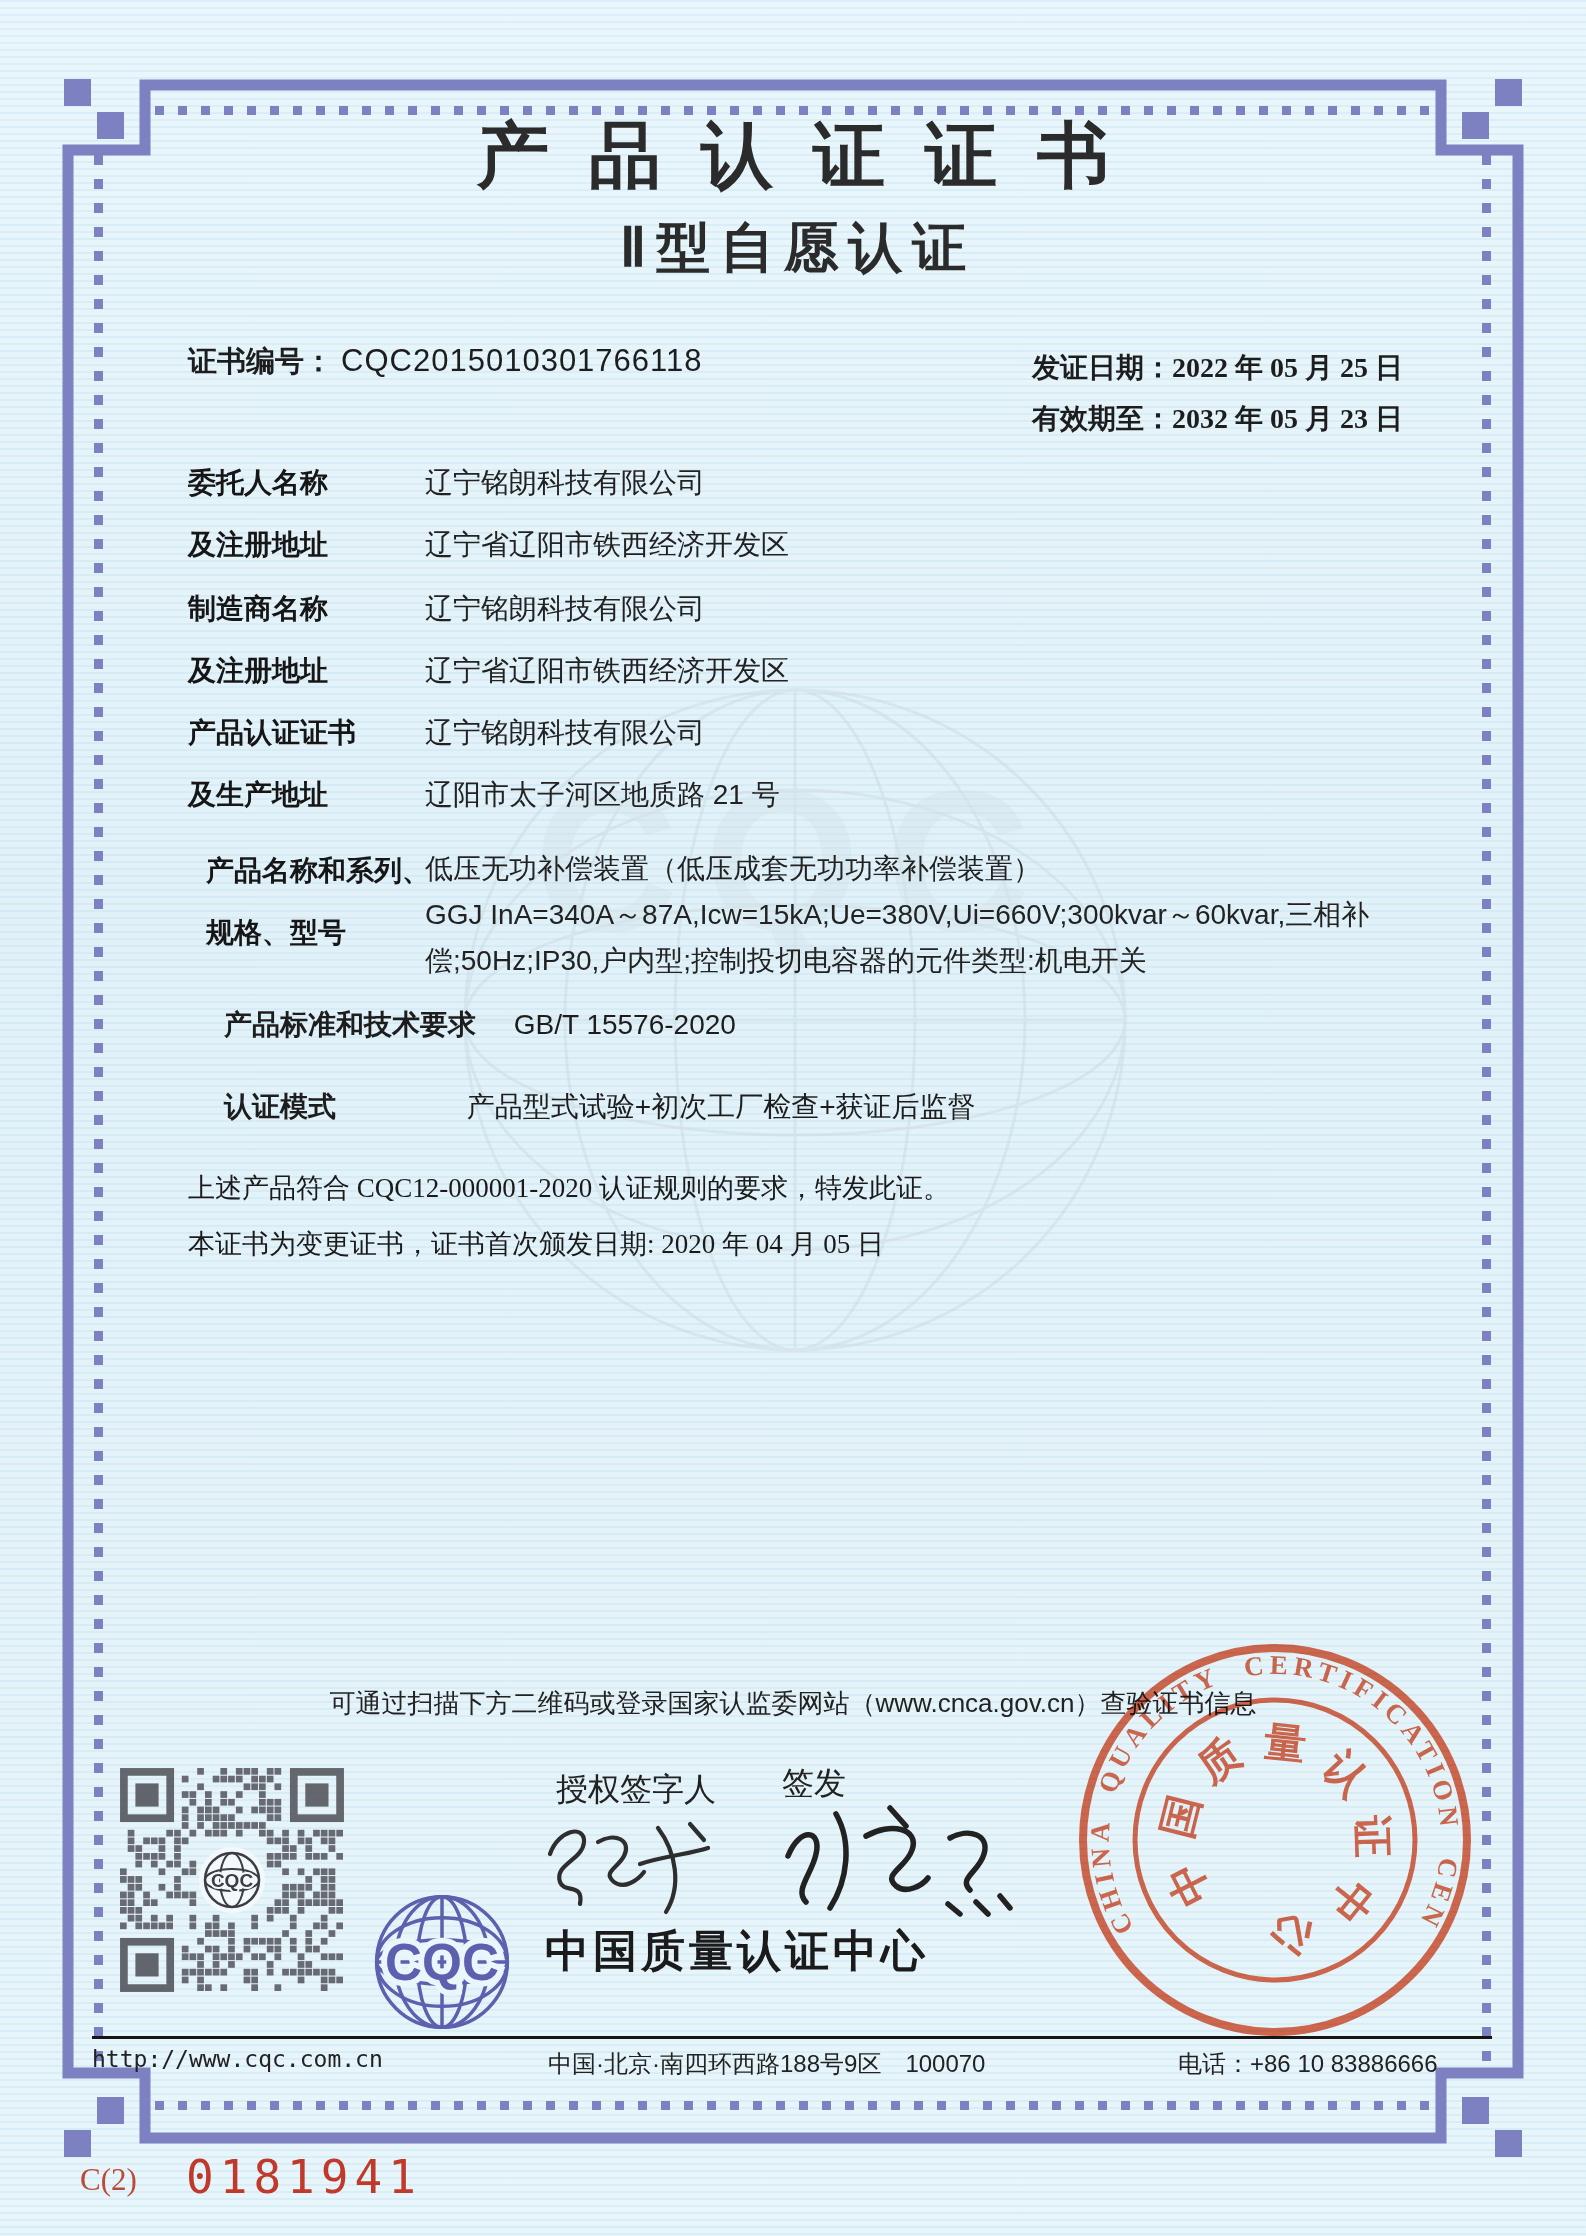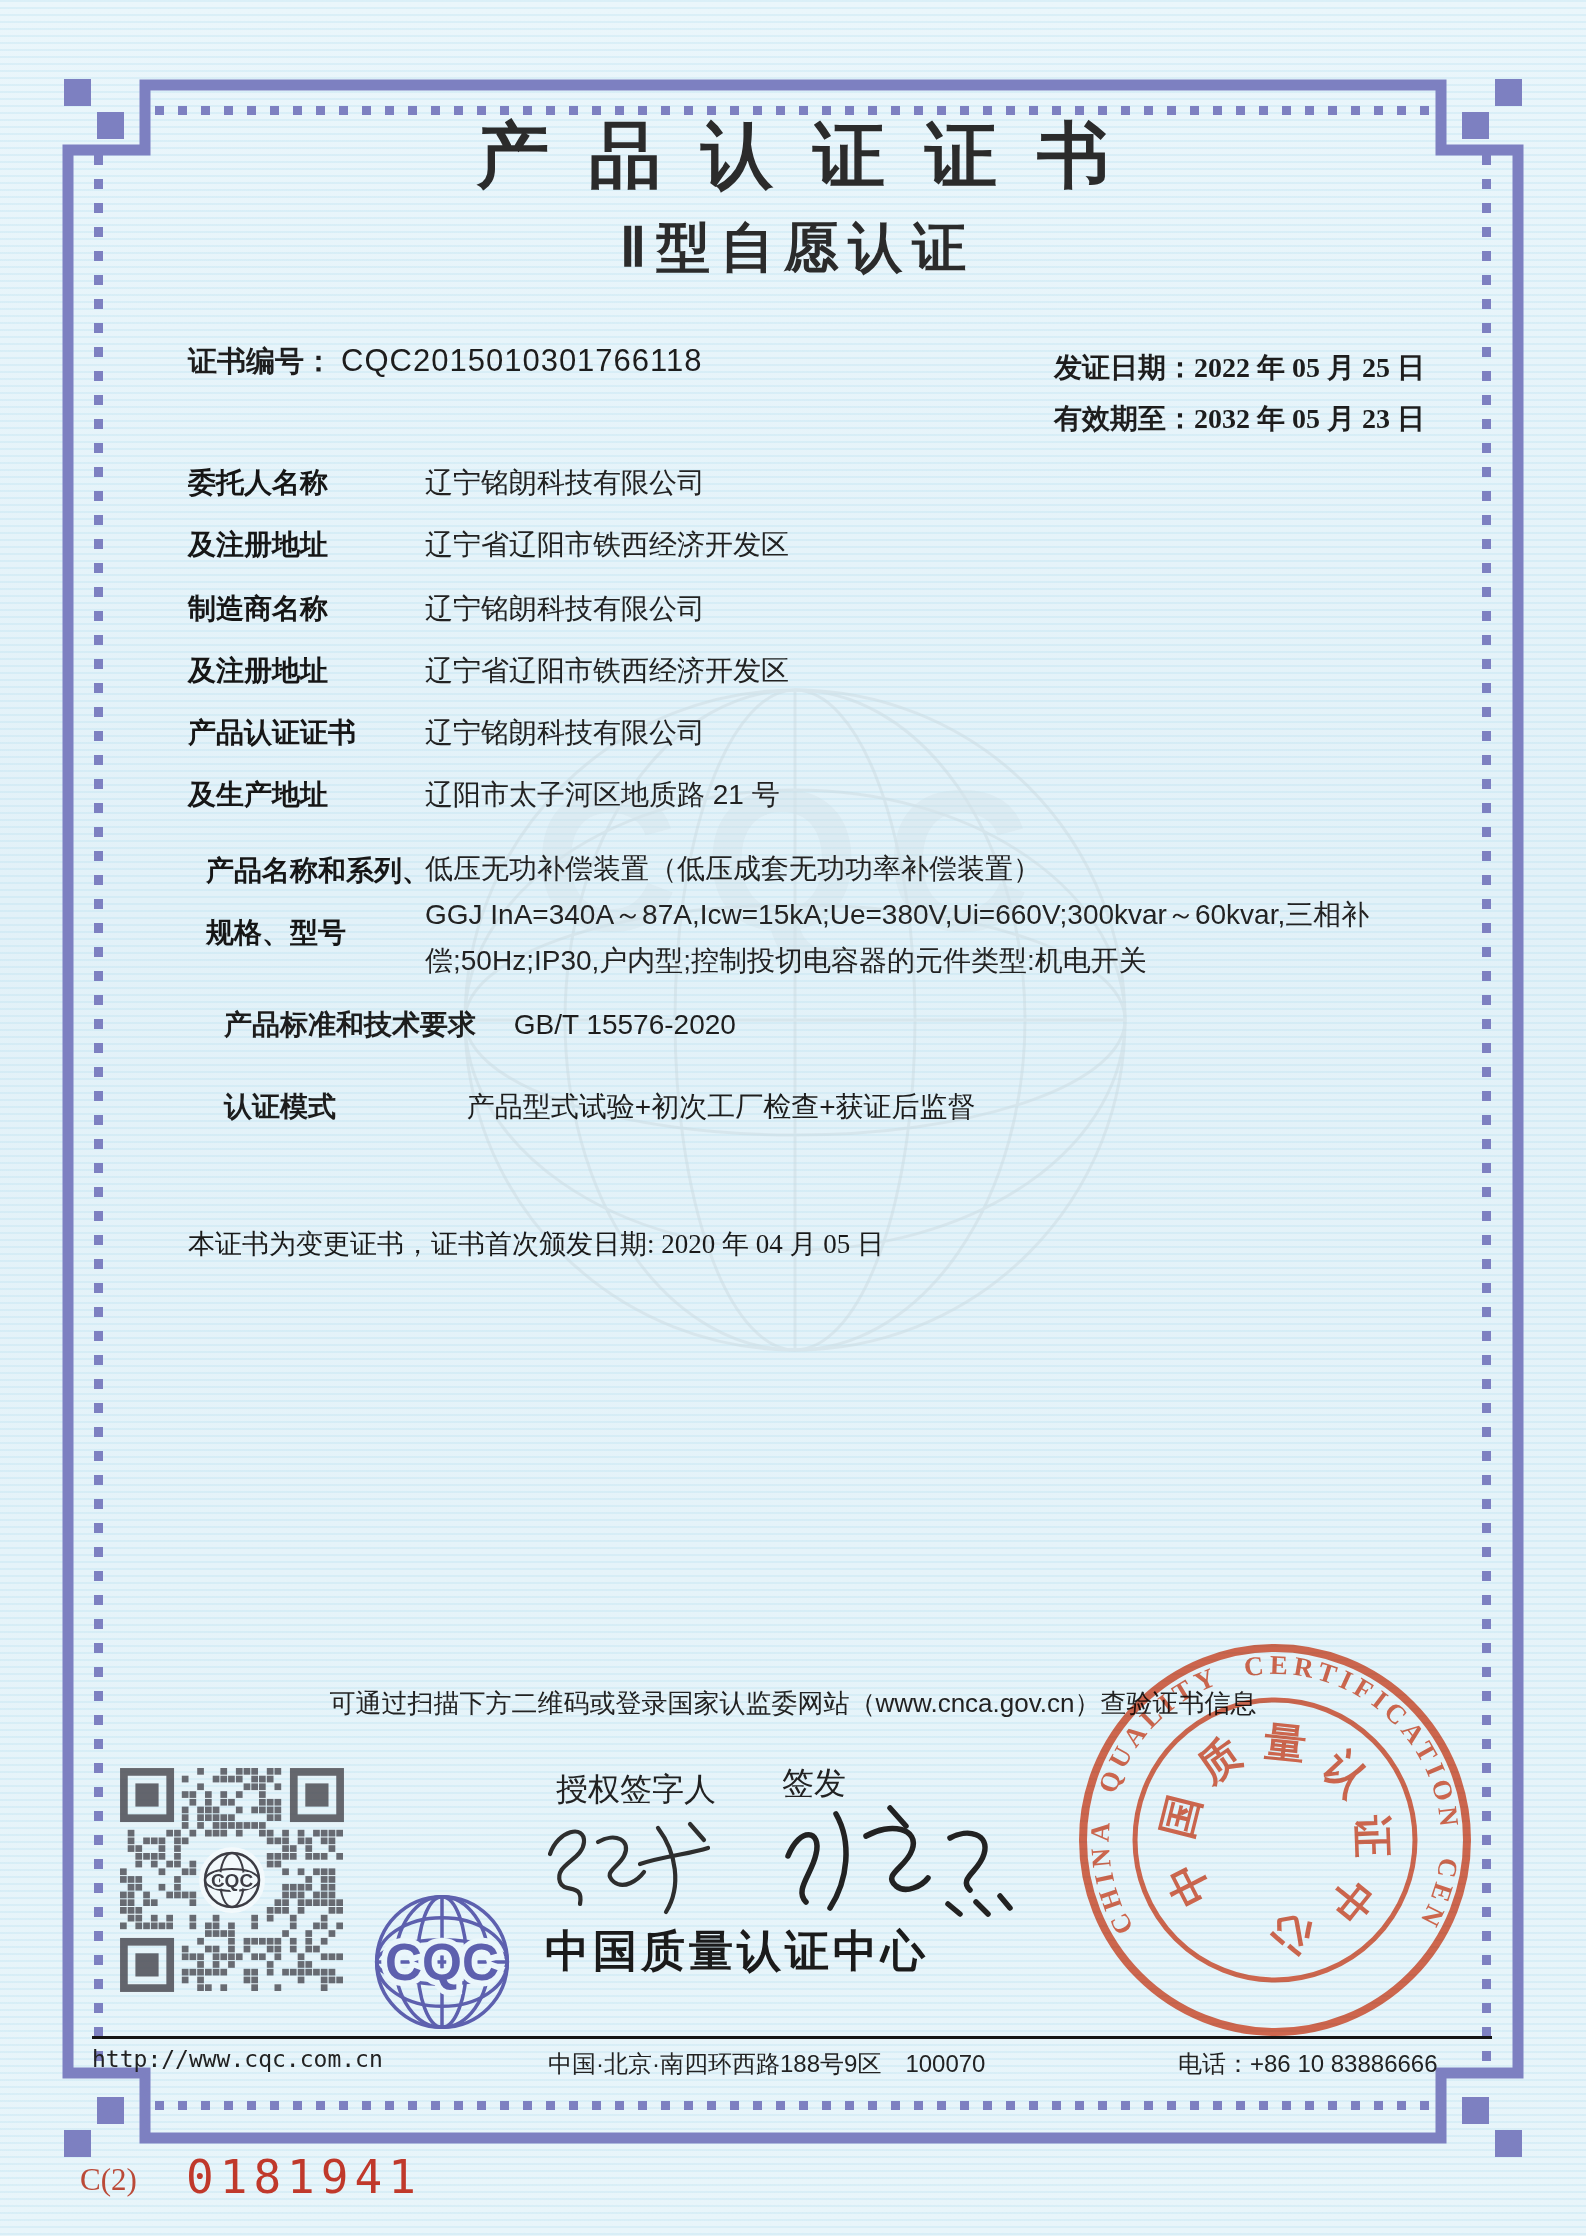--- a/index.html
+++ b/index.html
@@ -17,21 +17,21 @@
   .dash-h{height:9px;background:repeating-linear-gradient(90deg,#7d80c1 0 9px,transparent 9px 23px);}
   .dash-v{width:9px;background:repeating-linear-gradient(180deg,#7d80c1 0 10px,transparent 10px 24px);}
   
   .title{left:0;right:0;top:108px;text-align:center;font-size:72px;font-weight:bold;
     letter-spacing:40px;text-indent:40px;color:#2b2b2b;}
   .subtitle{left:0;right:0;top:212px;text-align:center;font-size:54px;font-weight:bold;
     letter-spacing:10px;text-indent:10px;color:#2b2b2b;}
   .cert-row{left:188px;top:342px;font-size:29px;}
   .cert-row .lab{font-family:"Liberation Serif",serif;font-weight:bold;}
   .cert-row .val{font-size:31px;letter-spacing:1px;}
-  .dates{left:1032px;top:342px;font-size:28px;font-family:"Liberation Serif",serif;font-weight:bold;line-height:51px;white-space:nowrap;margin-left:22px;}
+  .dates{left:1032px;top:342px;font-size:28px;font-family:"Liberation Serif",serif;font-weight:bold;line-height:51px;white-space:nowrap;}
   
   .flabel{position:absolute;left:188px;font-size:28px;font-weight:bold;line-height:62px;white-space:nowrap;color:#161616;}
   .fvalue{position:absolute;left:425px;font-size:28px;line-height:62px;white-space:nowrap;color:#222;}
   .fvalue.wrap{white-space:normal;width:1015px;line-height:46px;}
   .inline-row{position:absolute;left:188px;font-size:28px;white-space:nowrap;}
   .inline-row b{font-weight:bold;margin-right:30px;margin-left:36px;}
   
   .stmt{position:absolute;left:188px;font-size:27px;font-family:"Liberation Serif",serif;white-space:nowrap;color:#1a1a1a;}
   
   .qr-note{left:0;right:0;top:1686px;text-align:center;font-size:26px;color:#222;}
@@ -138,20 +138,21 @@
 
   <div class="inline-row" style="top:1006px;">
     <b>产品标准和技术要求</b>
     <span>GB/T 15576-2020</span>
   </div>
   <div class="inline-row" style="top:1088px;">
     <b style="margin-right:123px;">认证模式</b>
     <span>产品型式试验+初次工厂检查+获证后监督</span>
   </div>
 
+  <div class="stmt" style="top:1170px;">上述产品符合 CQC12-000001-2020 认证规则的要求，特发此证。</div>
   <div class="stmt" style="top:1226px;">本证书为变更证书，证书首次颁发日期: 2020 年 04 月 05 日</div>
 
   <div class="abs qr-note">可通过扫描下方二维码或登录国家认监委网站（www.cnca.gov.cn）查验证书信息</div>
 
   <svg class="abs" style="left:120px;top:1768px;" width="224" height="224" viewBox="0 0 224 224">
     <g stroke="#4d4d55" fill="none" stroke-width="7.7" opacity=".85">
       <rect x="3.9" y="3.9" width="46.3" height="46.3"></rect>
       <rect x="173.8" y="3.9" width="46.3" height="46.3"></rect>
       <rect x="3.9" y="173.8" width="46.3" height="46.3"></rect>
     </g>

